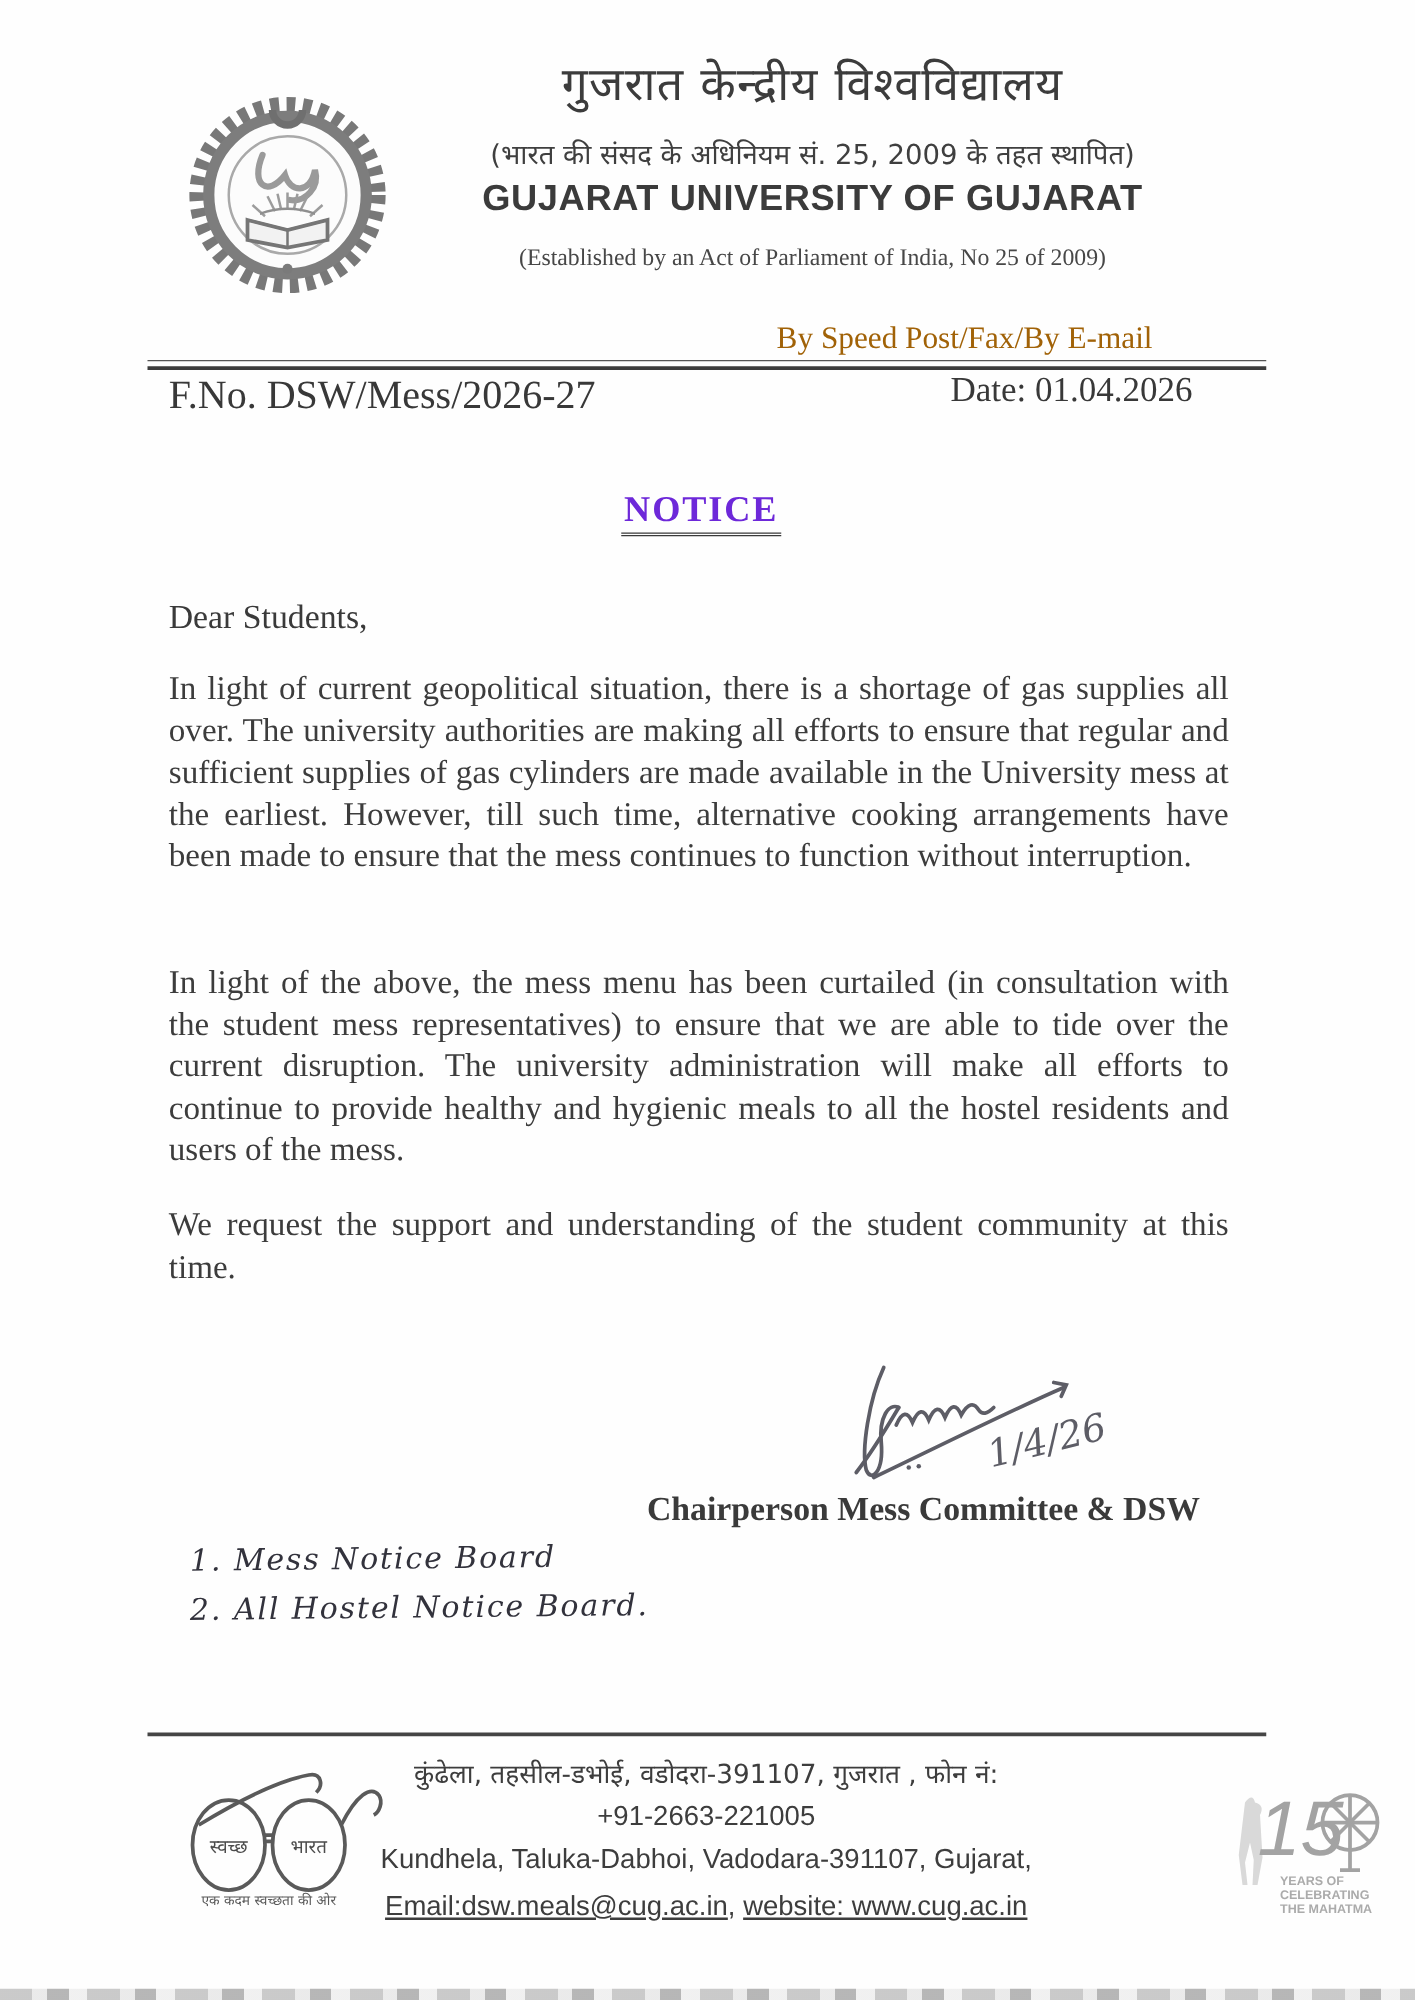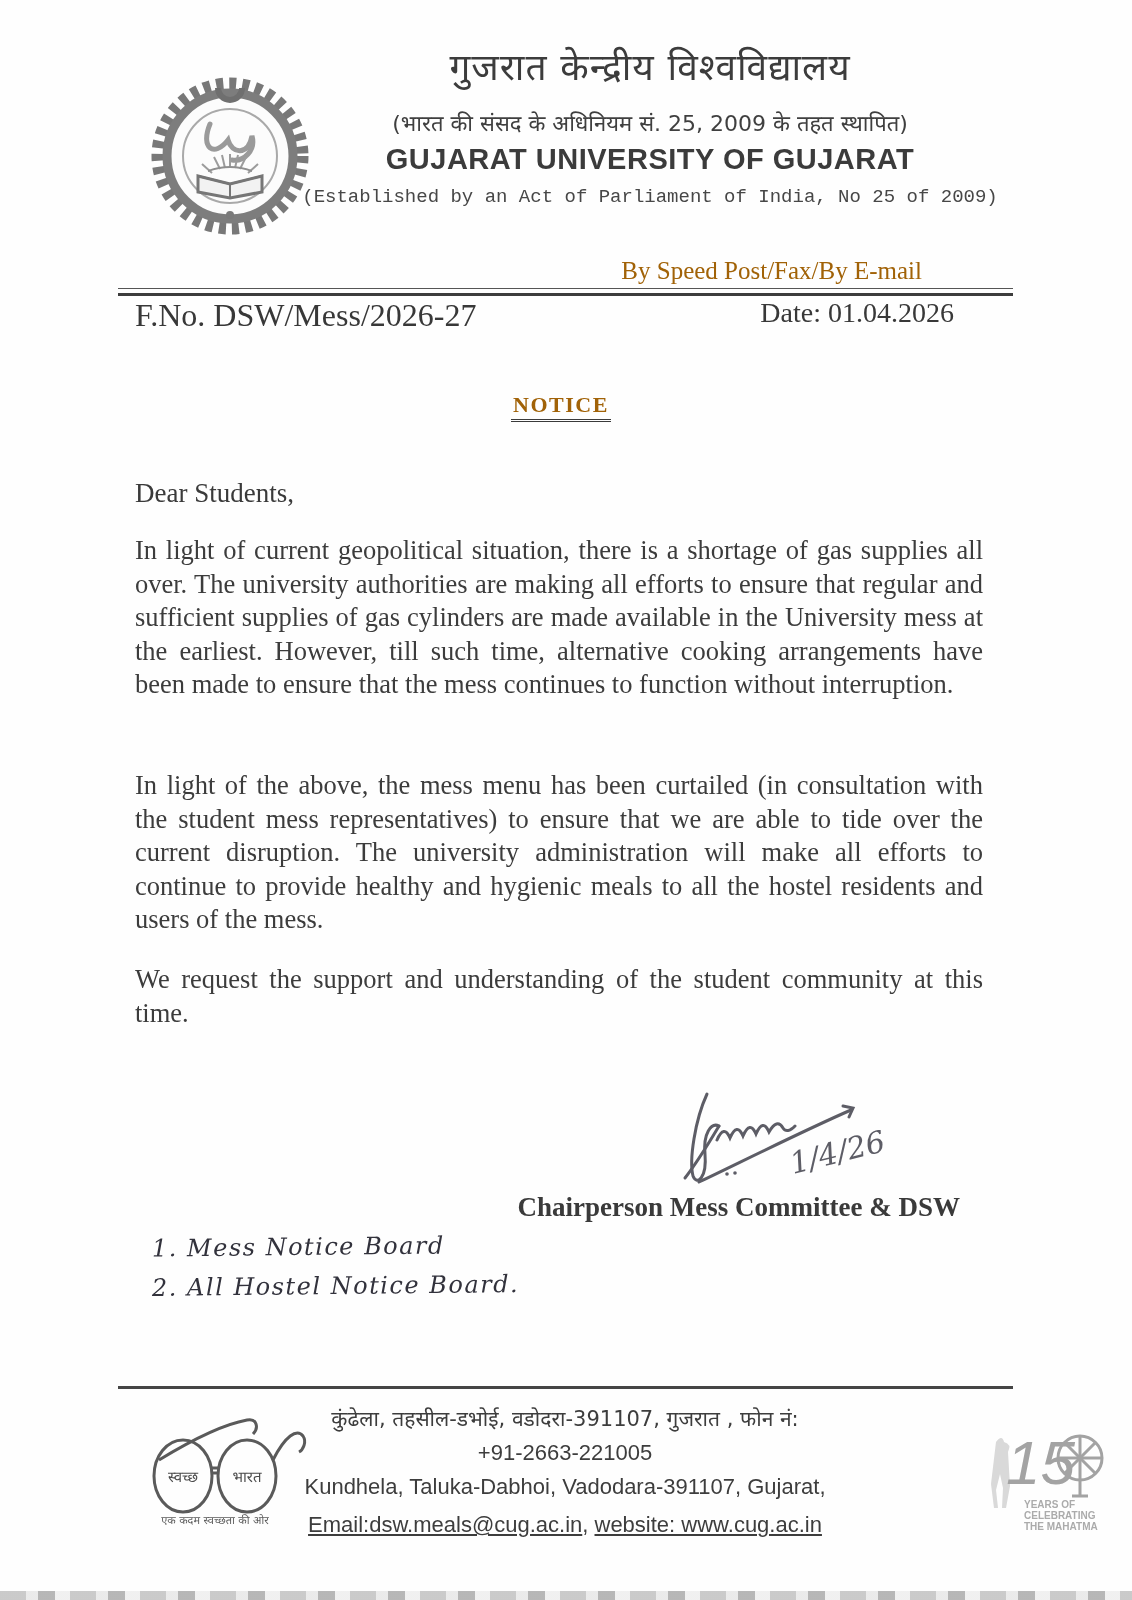--- a/index.html
+++ b/index.html
@@ -17,34 +17,34 @@
     letter-spacing:1px;line-height:1.25;
   }
   .sub-hi{
     font-family:"DejaVu Sans", sans-serif;font-size:22px;color:#3f3f3f;margin-top:16px;
   }
   .title-en{
     font-family:"Liberation Sans", sans-serif;font-weight:bold;font-size:29px;
     color:#3b3b3b;margin-top:6px;letter-spacing:.5px;
   }
   .sub-en{
-    font-family:Liberation Mono, monospace;font-size:19px;color:#474747;margin-top:10px;
+    font-family:Liberation Serif, serif;font-size:19px;color:#474747;margin-top:20px;
   }
 
   
   .delivery{position:absolute;right:210px;top:257px;font-size:25px;color:#a16207;}
   .head-rule{position:absolute;left:118px;top:288px;width:895px;height:4px;
     border-top:1px solid #555;border-bottom:3px solid #3c3c3c;}
   .fno{position:absolute;left:135px;top:297px;font-size:32px;color:#383838;}
   .date{position:absolute;right:178px;top:297px;font-size:28px;color:#383838;}
 
   
   .notice-title{
     position:absolute;left:0;top:392px;width:1122px;text-align:center;
-    font-size:22px;font-weight:bold;letter-spacing:1.5px;color:#a16207;
+    font-size:29px;font-weight:bold;letter-spacing:1.5px;color:#6d28d9;
   }
   .notice-title span{border-bottom:3px double #3a3a3a;padding:0 2px 2px;}
   .salutation{position:absolute;left:135px;top:478px;font-size:27px;}
   .para{position:absolute;left:135px;width:848px;font-size:26.5px;line-height:33.6px;
     text-align:justify;color:#3c3c3c;}
   .p1{top:534px;}
   .p2{top:769px;}
   .p3{top:963px;}
 
   

